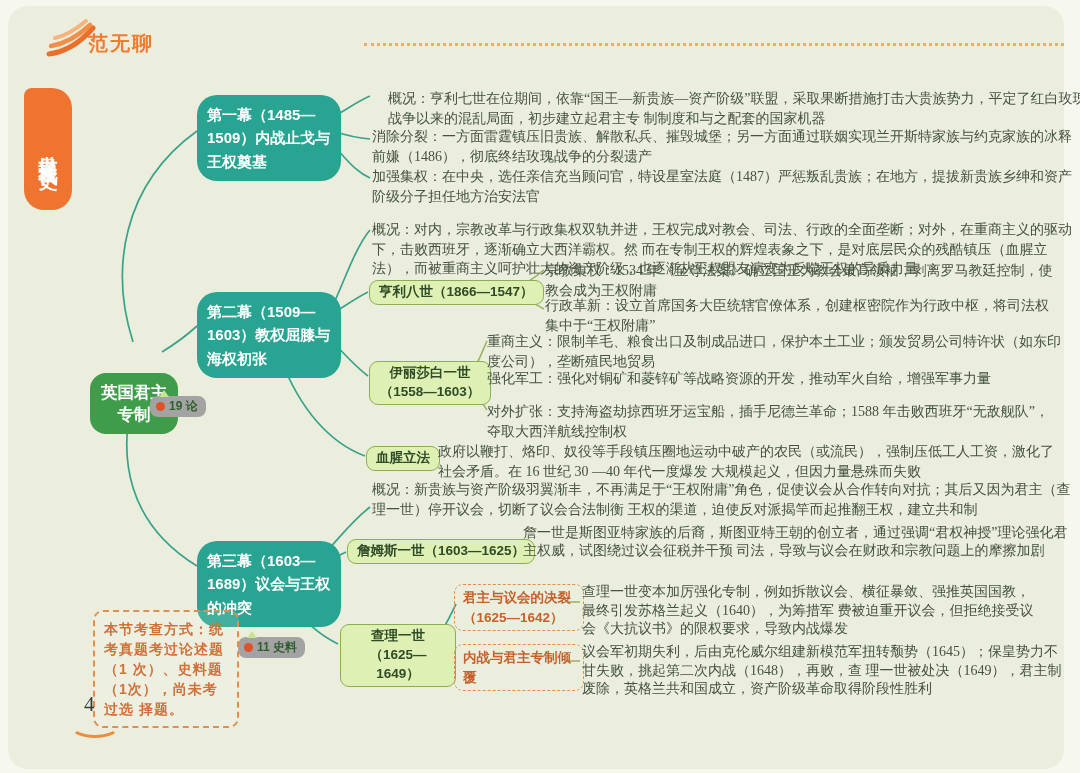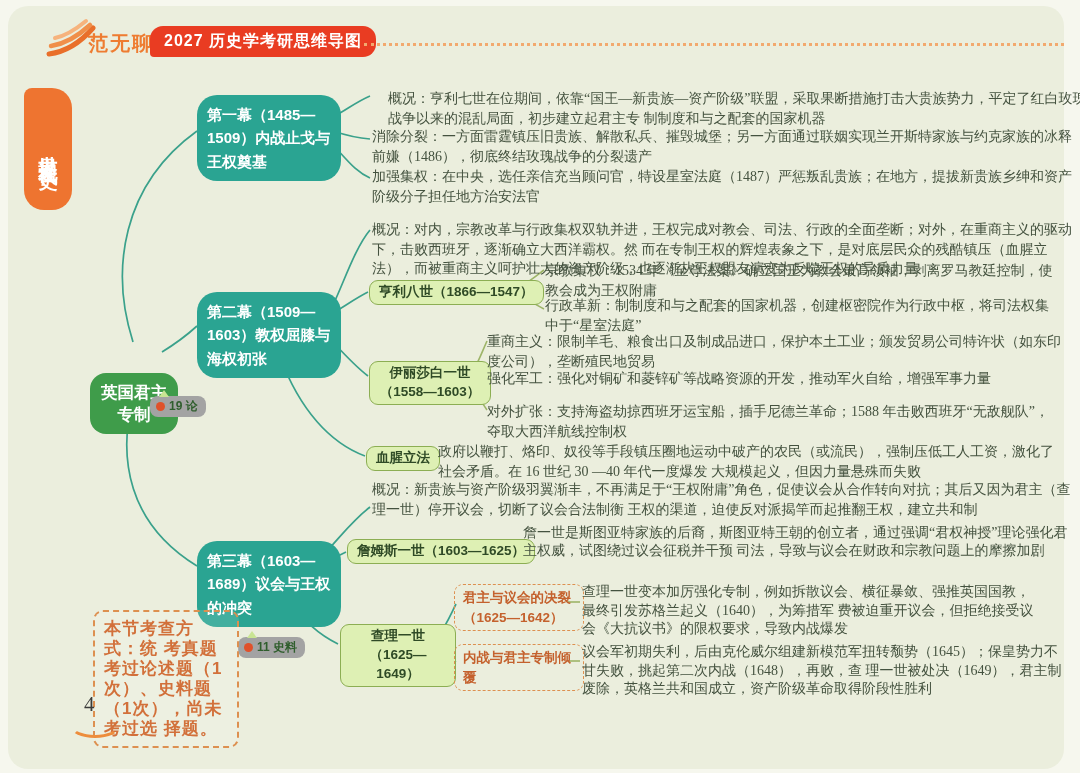--- a/index.html
+++ b/index.html
@@ -55,21 +55,21 @@
   .t-mil{left:487px;top:369px;width:574px;}
   .t-exp{left:487px;top:402px;width:574px;}
   .t-blo{left:438px;top:442px;width:628px;}
   .t-a3o{left:372px;top:480px;width:700px;}
   .t-jam{left:523px;top:524px;width:546px;line-height:18px;}
   .t-rup{left:582px;top:583px;width:452px;line-height:18.5px;}
   .t-civ{left:582px;top:643px;width:482px;line-height:18.5px;}
 
   
   .note{left:93px;top:610px;width:124px;border:2px dashed #dd9050;border-radius:10px;background:rgba(255,255,255,0.12);
-        color:#d2703a;font-size:17px;font-weight:bold;line-height:20px;padding:7px 9px;letter-spacing:1px;}
+        color:#d2703a;font-size:14px;font-weight:bold;line-height:20px;padding:7px 9px;letter-spacing:1px;}
   .pnum{left:84px;top:692px;font-size:21px;color:#3a3a3a;font-family:"Liberation Serif",serif;}
   .arc{left:70px;top:714px;width:44px;height:18px;border:3px solid transparent;
        border-bottom:3px solid #ed8d3c;border-radius:50%;}
 </style>
 </head>
 <body>
 
 <div class="page">
   <div class="canvas"></div>
 
@@ -103,41 +103,40 @@
       <path d="M568 661 L 580 661"></path>
     </g>
   </svg>
 
   <svg class="abs" style="left:44px;top:16px;" width="52" height="46" viewBox="0 0 52 46">
     <path d="M5 38 C 20 36 36 27 49 12" stroke="#e96f2a" stroke-width="5" fill="none" stroke-linecap="round"></path>
     <path d="M7 30 C 20 28 33 21 46 9" stroke="#f08f4a" stroke-width="4.5" fill="none" stroke-linecap="round"></path>
     <path d="M11 22 C 21 20 31 14 42 5" stroke="#f6b37d" stroke-width="4" fill="none" stroke-linecap="round"></path>
   </svg>
   <div class="abs brand">范无聊</div>
-  <div class="abs badge2027">2027 历史学考研思维导图</div>
   <div class="abs dotted"></div>
 
   <div class="abs side-tab">世界近现代史</div>
 
   <div class="abs center-node">英国君主专制</div>
   <div class="abs tag tag19">
     <span class="dot"></span>
     <span>19 论</span>
   </div>
 
   <div class="abs act-box act1">第一幕（1485—1509）内战止戈与王权奠基</div>
   <div class="abs txt t-a1o">概况：亨利七世在位期间，依靠“国王—新贵族—资产阶级”联盟，采取果断措施打击大贵族势力，平定了红白玫瑰战争以来的混乱局面，初步建立起君主专 制制度和与之配套的国家机器</div>
   <div class="abs txt t-a1s">消除分裂：一方面雷霆镇压旧贵族、解散私兵、摧毁城堡；另一方面通过联姻实现兰开斯特家族与约克家族的冰释前嫌（1486），彻底终结玫瑰战争的分裂遗产</div>
   <div class="abs txt t-a1c">加强集权：在中央，选任亲信充当顾问官，特设星室法庭（1487）严惩叛乱贵族；在地方，提拔新贵族乡绅和资产阶级分子担任地方治安法官</div>
 
   <div class="abs act-box act2">第二幕（1509—1603）教权屈膝与海权初张</div>
   <div class="abs txt t-a2o">概况：对内，宗教改革与行政集权双轨并进，王权完成对教会、司法、行政的全面垄断；对外，在重商主义的驱动下，击败西班牙，逐渐确立大西洋霸权。然 而在专制王权的辉煌表象之下，是对底层民众的残酷镇压（血腥立法），而被重商主义呵护壮大的资产阶级，也逐渐从王权盟友演变为反噬王权的异质力量</div>
   <div class="abs person henry8">亨利八世（1866—1547）</div>
   <div class="abs txt t-rel">宗教集权：1534 年《至尊法案》确立国王为教会最高领袖，剥离罗马教廷控制，使教会成为王权附庸</div>
-  <div class="abs txt t-adm">行政革新：制制度和与之配套的国家机器，创建枢密院作为行政中枢，将司法权集中于“星室法庭”</div>
+  <div class="abs txt t-adm">行政革新：设立首席国务大臣统辖官僚体系，创建枢密院作为行政中枢，将司法权集中于“王权附庸”</div>
   <div class="abs person eliz">伊丽莎白一世（1558—1603）</div>
   <div class="abs txt t-mer">重商主义：限制羊毛、粮食出口及制成品进口，保护本土工业；颁发贸易公司特许状（如东印度公司），垄断殖民地贸易</div>
   <div class="abs txt t-mil">强化军工：强化对铜矿和菱锌矿等战略资源的开发，推动军火自给，增强军事力量</div>
   <div class="abs txt t-exp">对外扩张：支持海盗劫掠西班牙运宝船，插手尼德兰革命；1588 年击败西班牙“无敌舰队”，夺取大西洋航线控制权</div>
   <div class="abs person bloody-box">血腥立法</div>
   <div class="abs txt t-blo">政府以鞭打、烙印、奴役等手段镇压圈地运动中破产的农民（或流民），强制压低工人工资，激化了社会矛盾。在 16 世纪 30 —40 年代一度爆发 大规模起义，但因力量悬殊而失败</div>
 
   <div class="abs act-box act3">第三幕（1603—1689）议会与王权的冲突</div>
   <div class="abs tag tag11">
     <span class="dot"></span>

